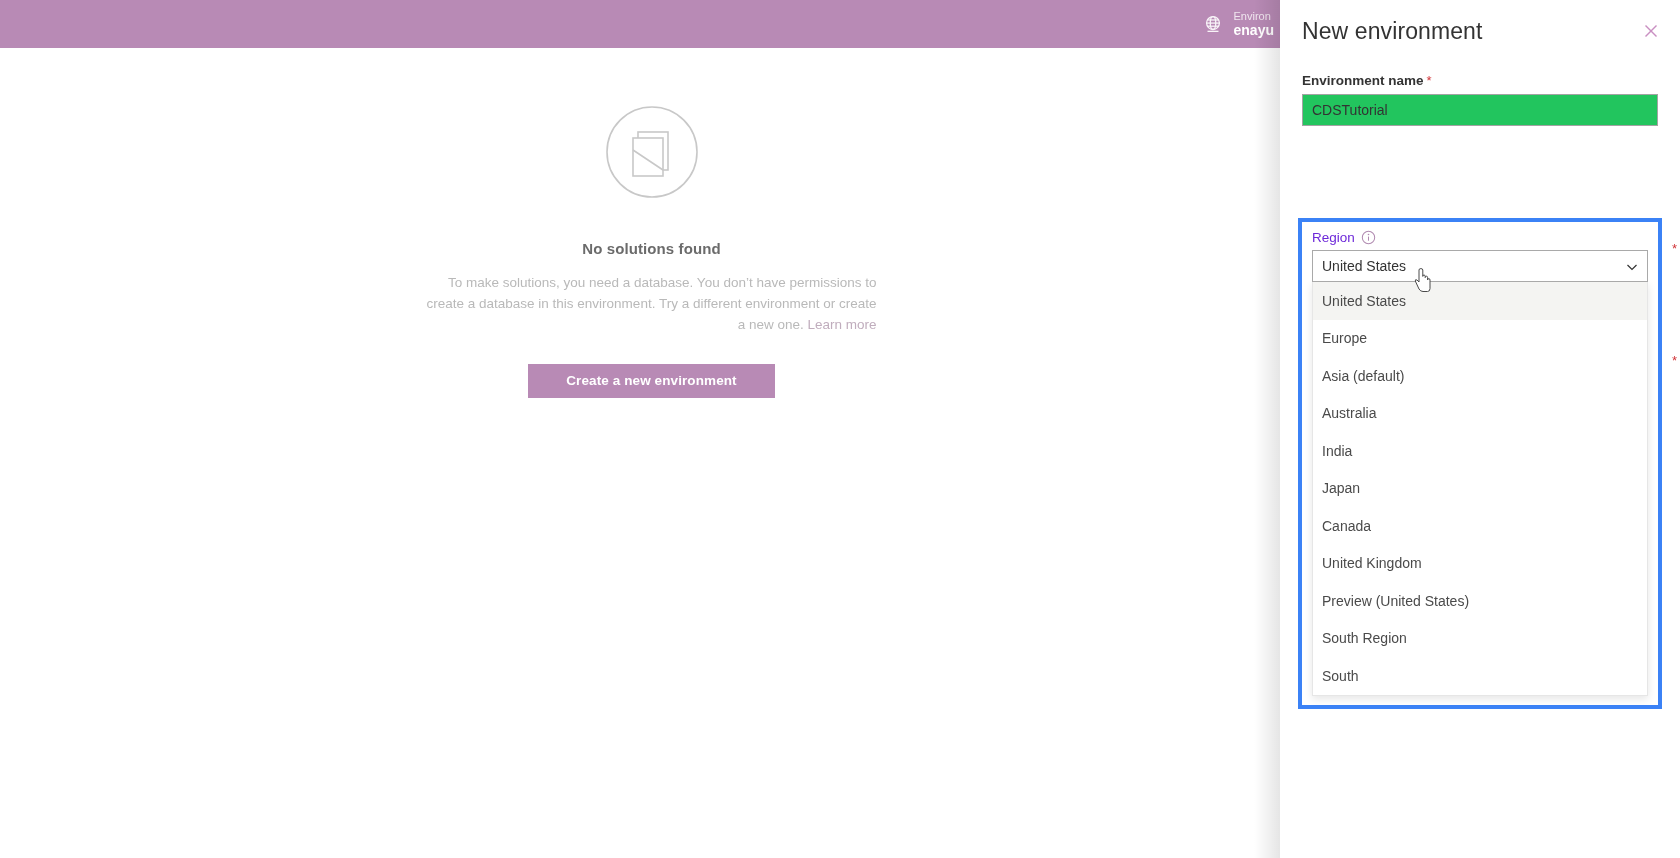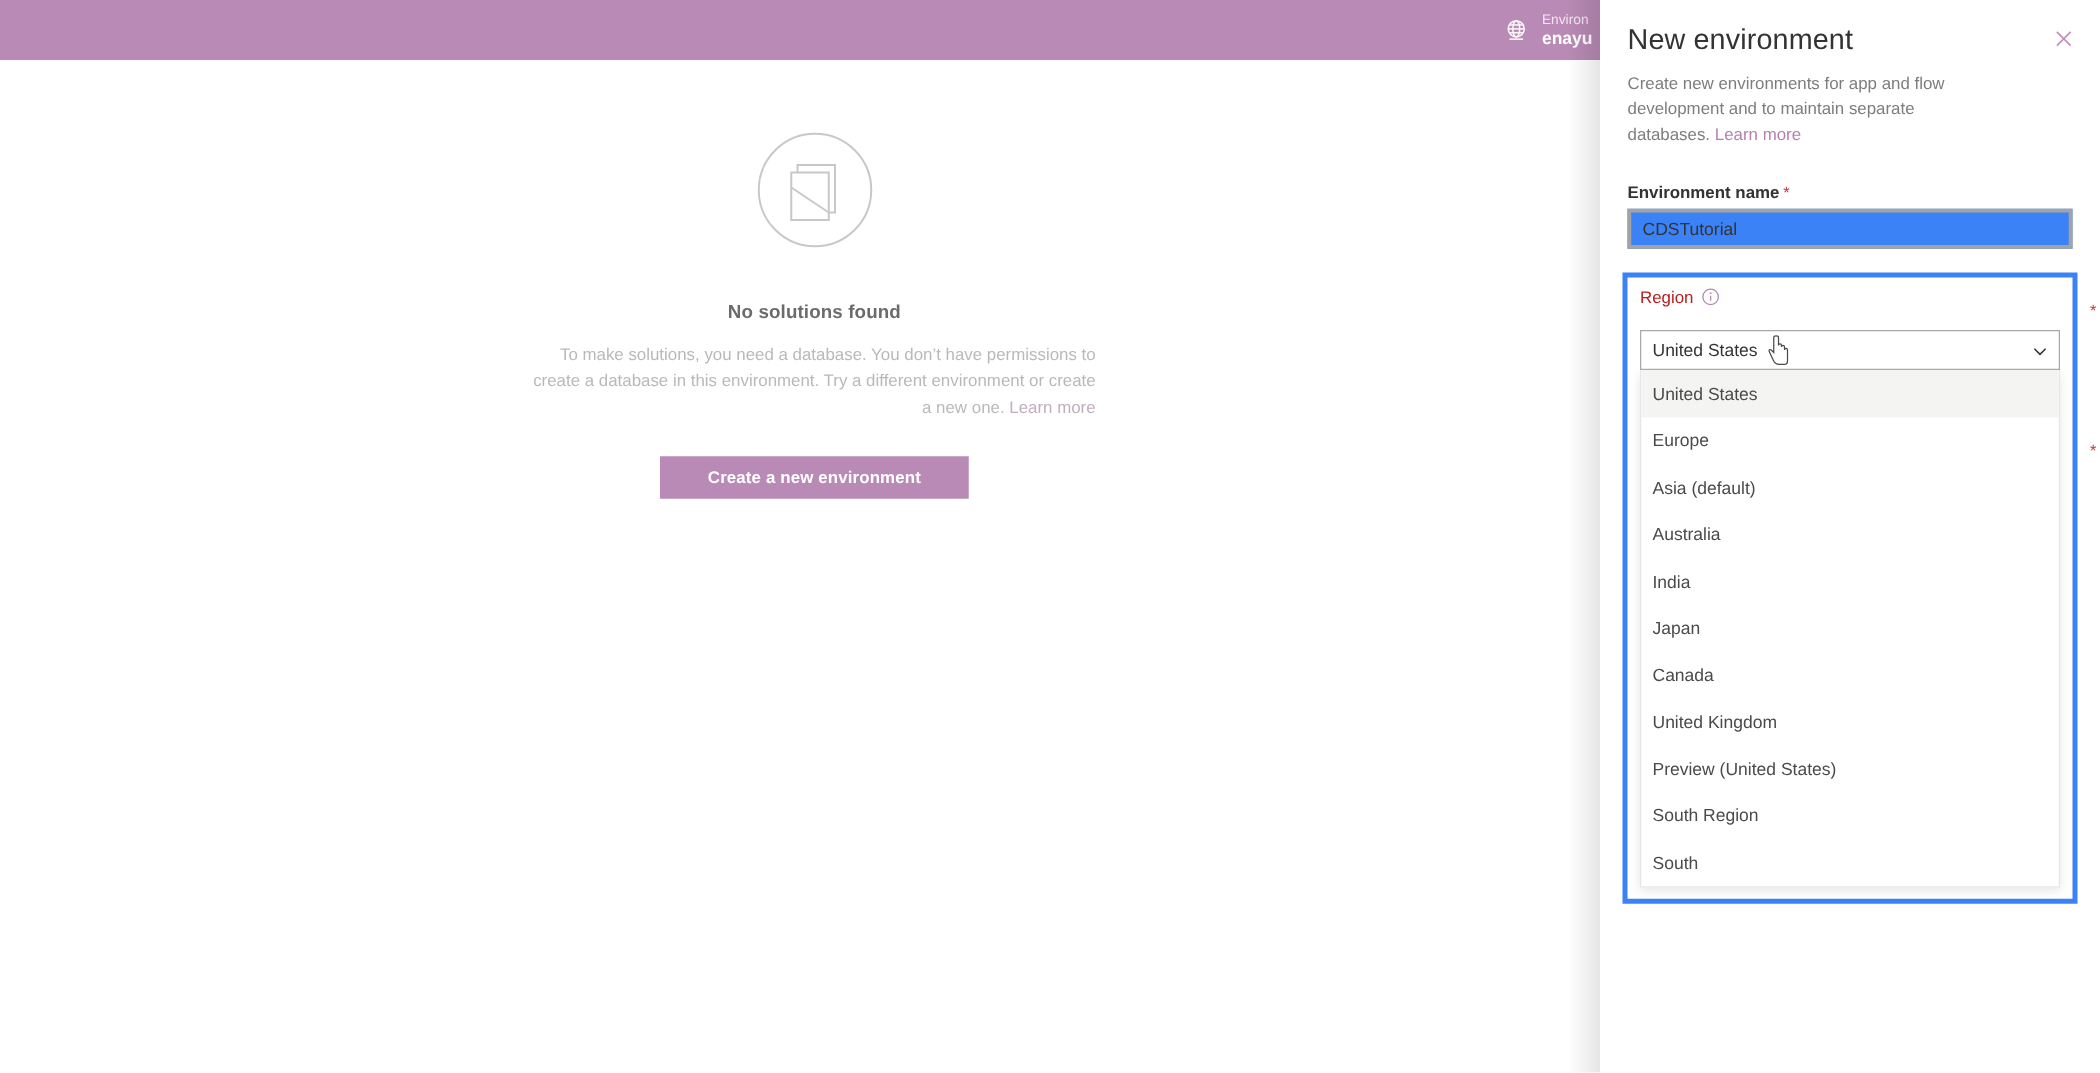--- a/index.html
+++ b/index.html
@@ -94,38 +94,38 @@
   .panel-sub a { color: #b57fb0; text-decoration: none; }
 
   .field { padding: 0 22px; margin-top: 28px; }
   .field-label {
     font-size: 13.5px; color: #333333; font-weight: bold;
     display: flex; align-items: center; gap: 3px; margin-bottom: 6px;
   }
   .req { color: #d13438; font-weight: normal; font-size: 13px; }
   .txt-input {
     width: 100%; height: 32px;
-    border: 3px solid #a3a3a3; background: #3b82f6;
+    border: 1px solid #a3a3a3; background: #22c55e;
     padding: 0 9px; font-size: 14px; color: #333333;
     font-family: "Liberation Sans", sans-serif;
     outline: none;
   }
 
   
   .region-wrap {
     position: absolute; left: 18px; top: 218px;
     width: 364px;
     border: 4px solid #3b82f6;
     background: #ffffff;
     padding: 8px 10px 9px 10px;
   }
   .region-label {
-    font-size: 13.5px; color: #b91c1c;
+    font-size: 13.5px; color: #6d28d9;
     display: flex; align-items: flex-start; gap: 6px;
-    margin-bottom: 19px;
+    margin-bottom: 5px;
   }
   .info-icon { width: 15px; height: 15px; display: block; }
   .combo {
     position: relative;
     height: 32px; border: 1px solid #a9a9a9;
     background: #ffffff;
     display: flex; align-items: center;
     padding: 0 30px 0 9px;
     font-size: 14px; color: #333333; cursor: pointer;
   }
@@ -211,24 +211,20 @@
     <div class="panel-head">
       <div class="panel-title">New environment</div>
       <button class="panel-close">
         <svg width="16" height="16" viewBox="0 0 16 16" fill="none" stroke="currentColor" stroke-width="1.4">
           <line x1="2.5" y1="2.5" x2="13.5" y2="13.5"></line>
           <line x1="13.5" y1="2.5" x2="2.5" y2="13.5"></line>
         </svg>
       </button>
     </div>
 
-    <div class="panel-sub">
-      <span>Create new environments for app and flow development and to maintain separate databases.</span>
-      <a href="#">Learn more</a>
-    </div>
 
     <div class="field">
       <div class="field-label">
         <span>Environment name</span>
         <span class="req">*</span>
       </div>
       <input class="txt-input" type="text" value="CDSTutorial" style="">
     </div>
 
     <span class="side-req" style="top:241px;">*</span>

